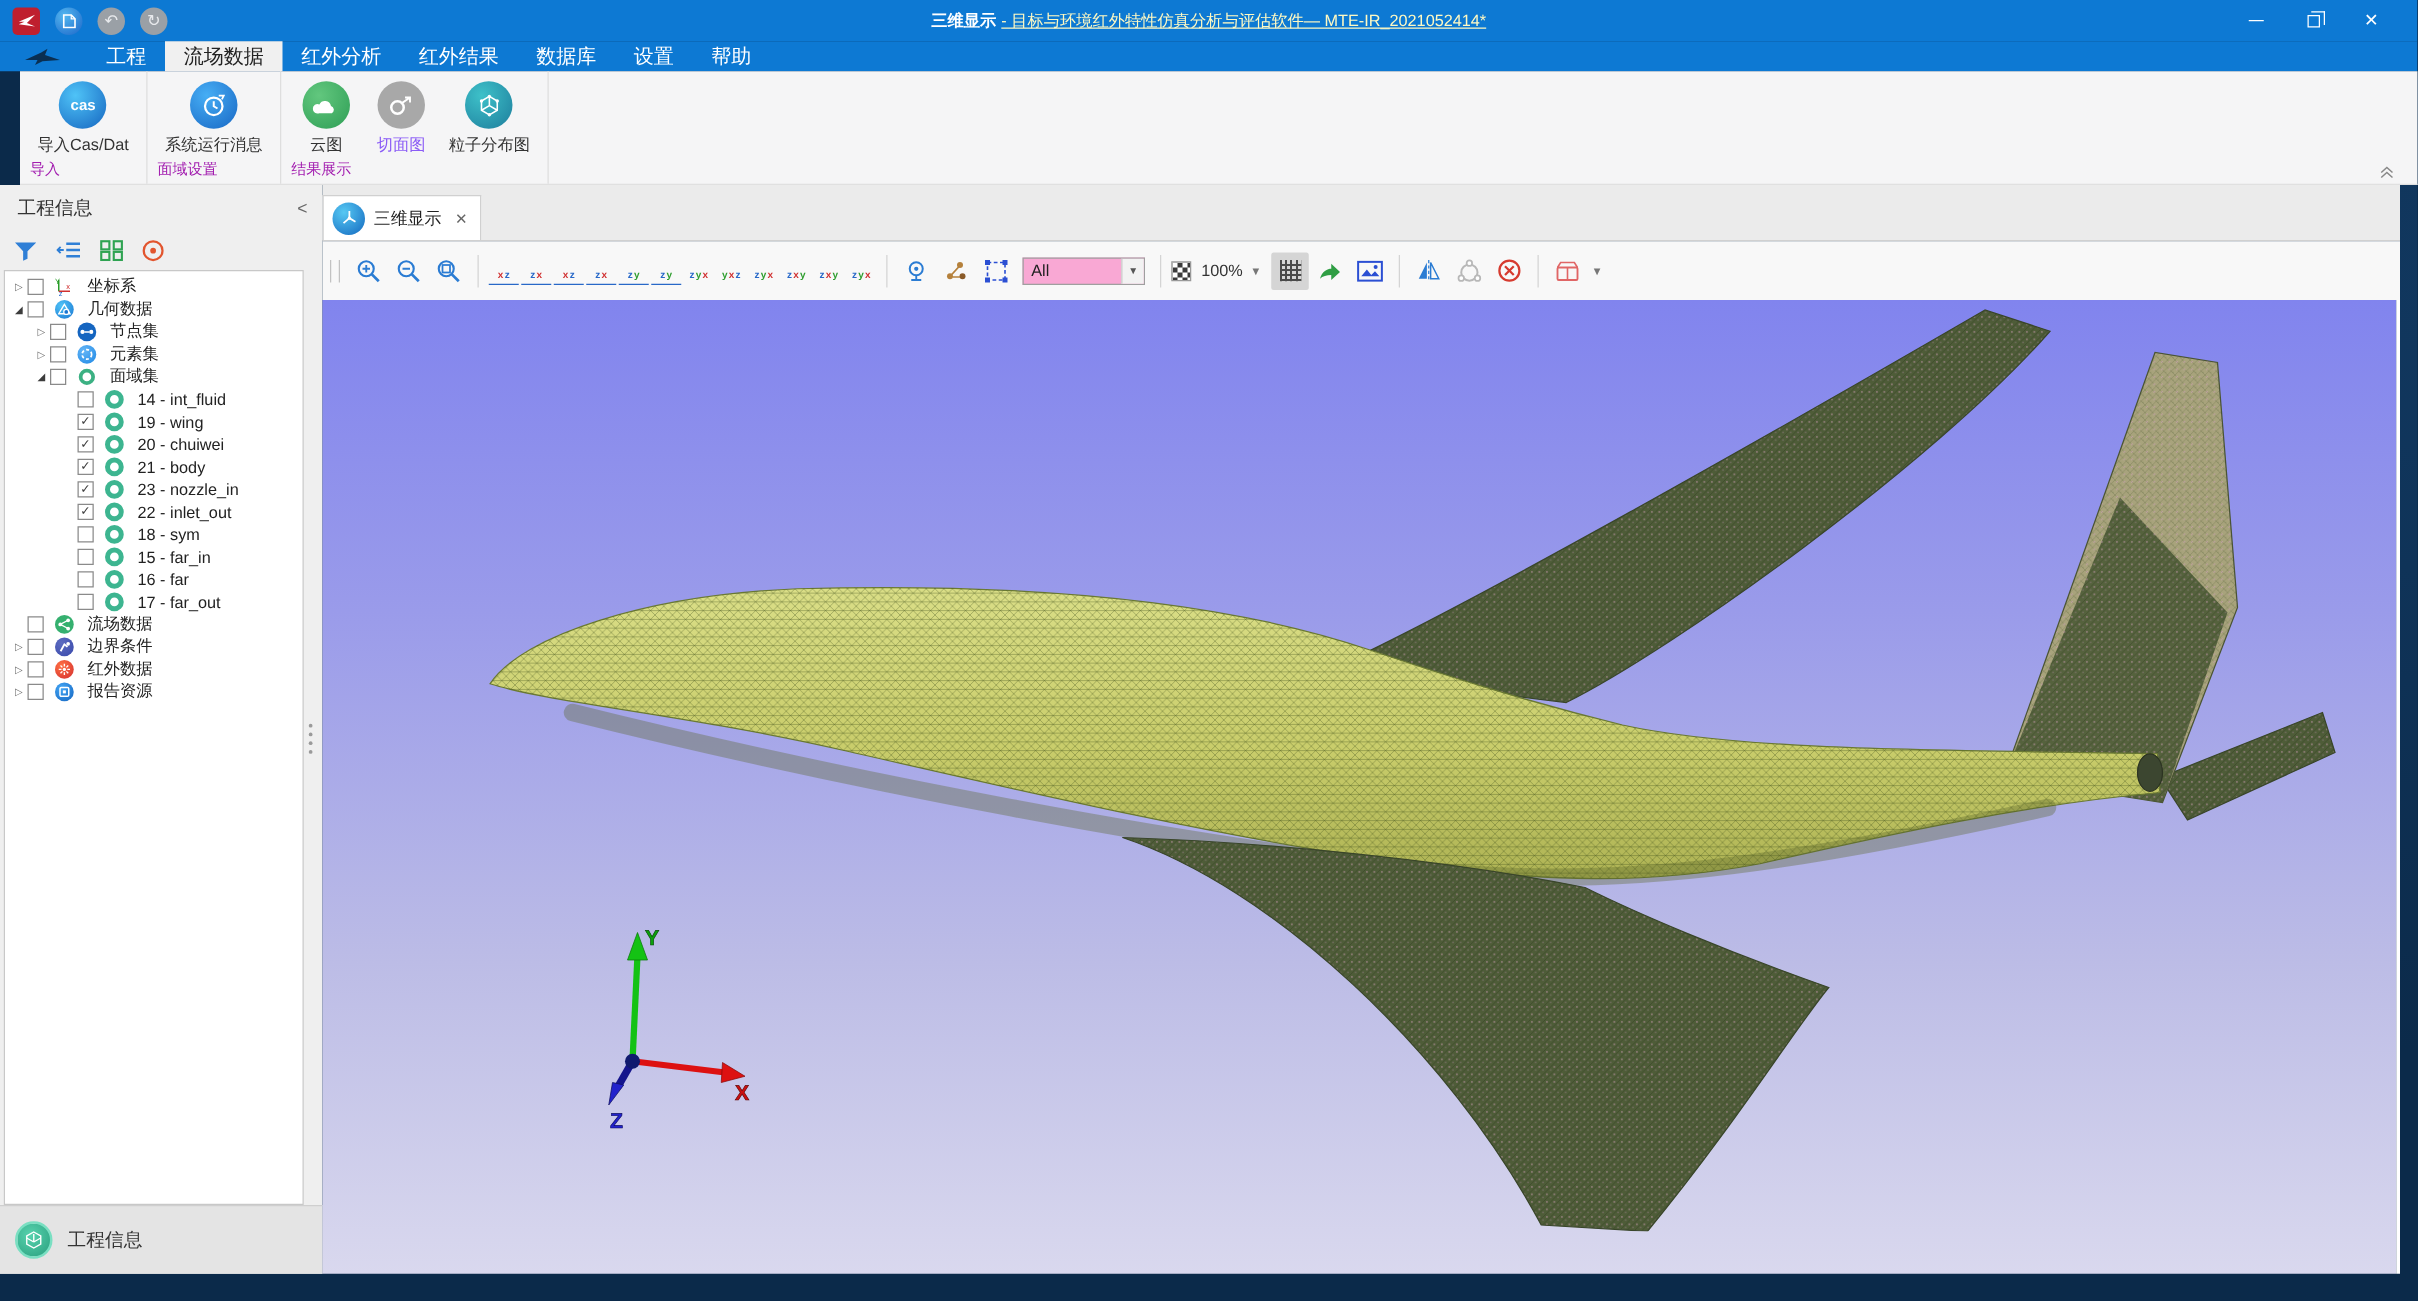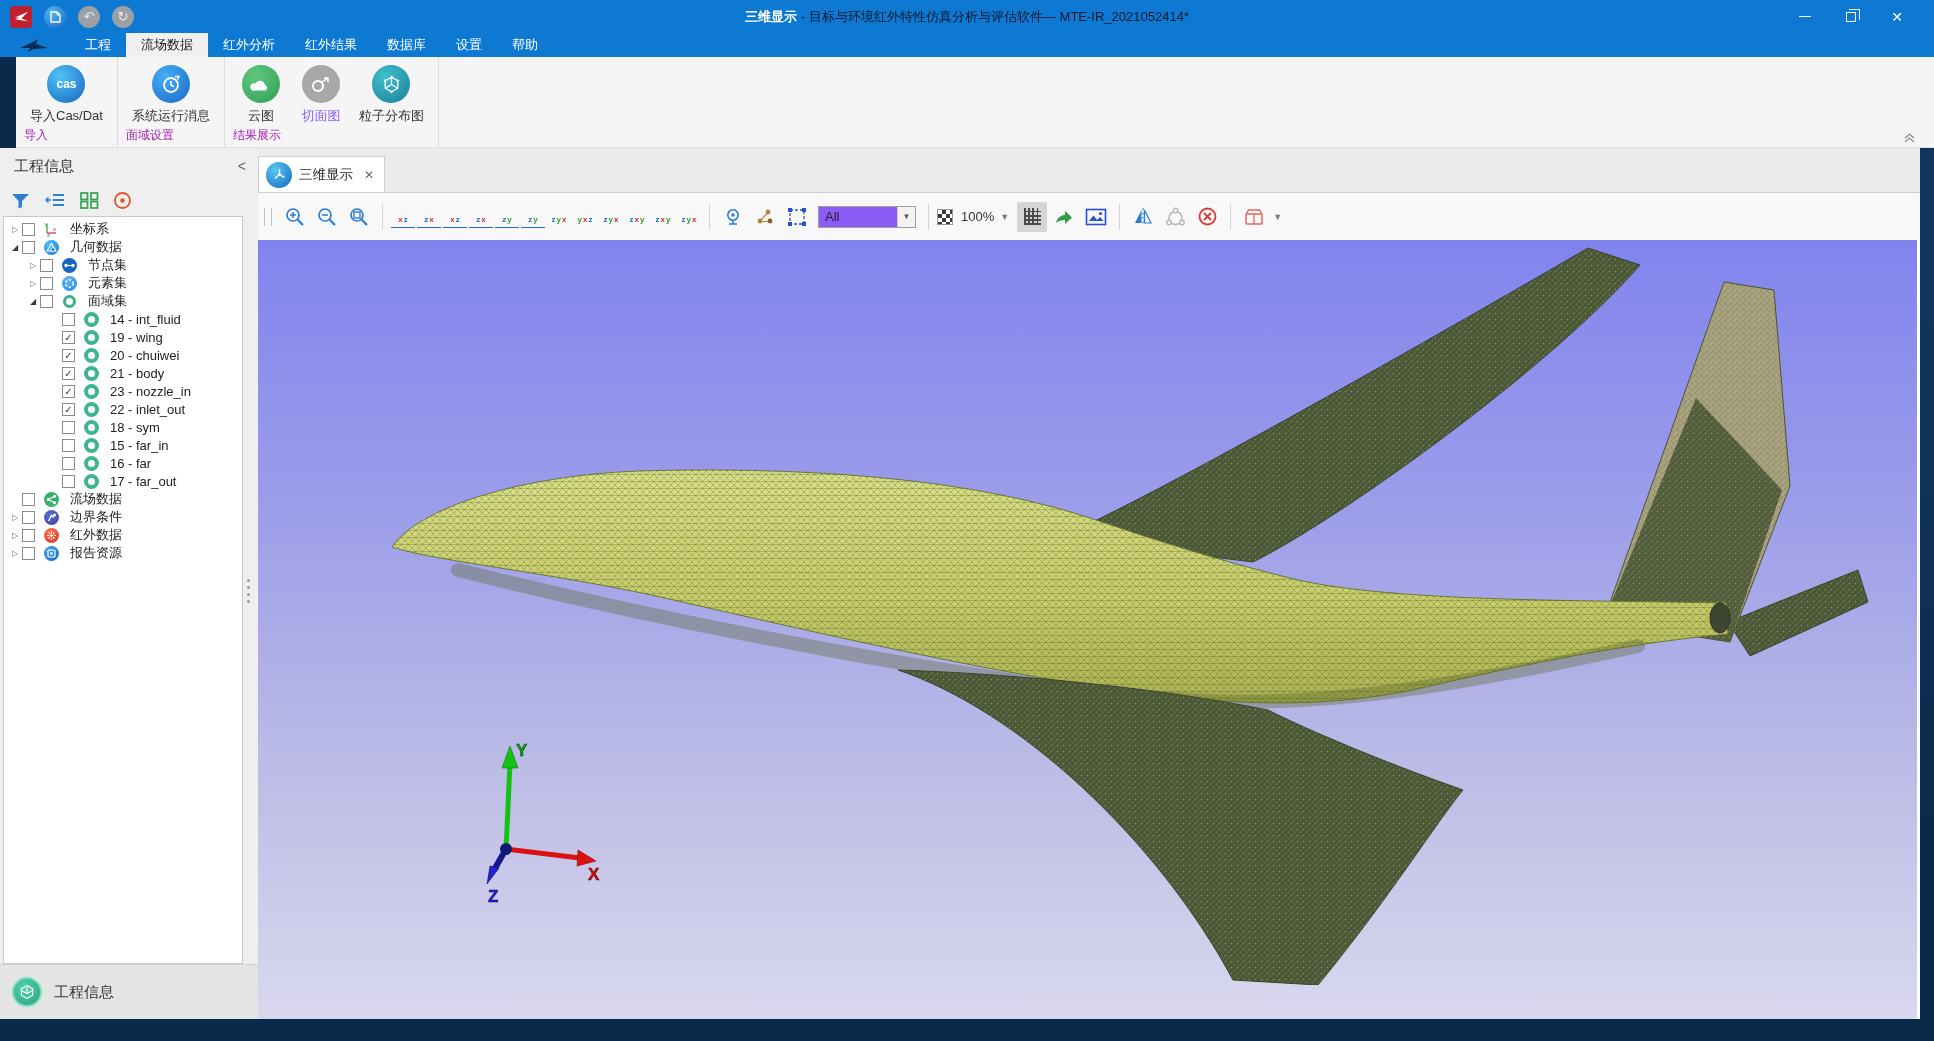--- a/index.html
+++ b/index.html
@@ -10,32 +10,32 @@
 
   
   .titlebar { position:absolute; left:0; top:0; width:1934px; height:33px; background:#0d79d3; display:flex; align-items:center; }
   .qat { display:flex; align-items:center; gap:12px; padding-left:10px; }
   .appicon { width:22px; height:22px; border-radius:4px; background:#bf1f2e; display:flex; align-items:center; justify-content:center; }
   .qbtn { width:22px; height:22px; border-radius:50%; display:flex; align-items:center; justify-content:center; color:#fff; font-size:13px; }
   .qbtn.save { background:radial-gradient(circle at 35% 30%, #53b7f0, #1b66c9); }
   .qbtn.dis  { background:#9aa0a6; color:#e8eaed; }
   .title-text { position:absolute; left:0; right:0; top:0; height:33px; display:flex; align-items:center; justify-content:center; pointer-events:none; }
   .title-text .t1 { color:#ffffff; font-weight:bold; }
-  .title-text .t2 { color:#0f172a; margin-left:4px; }
+  .title-text .t2 { color:#fef9c3; margin-left:4px;text-decoration:underline; }
   .winctl { position:absolute; right:14px; top:0; height:33px; display:flex; }
   .wbtn { width:46px; height:33px; display:flex; align-items:center; justify-content:center; color:#fff; }
   .wbtn .bar { width:12px; height:1px; background:#fff; }
   .wbtn .sq  { width:10px; height:10px; border:1px solid #fff; position:relative; }
   .wbtn .sq:before { content:""; position:absolute; left:2px; top:-4px; width:10px; height:10px; border:1px solid #fff; border-bottom:none; border-left:none; }
   .wbtn .x { font-size:14px; }
 
   
   .menubar { position:absolute; left:0; top:33px; width:1934px; height:24px; background:#0d79d3; display:flex; align-items:stretch; }
   .logo { width:70px; display:flex; align-items:center; justify-content:center; }
-  .mitem { padding:0 15px; display:flex; align-items:center; color:#fff; font-size:13px; cursor:default;font-family:Liberation Serif, serif; }
+  .mitem { padding:0 15px; display:flex; align-items:center; color:#fff; font-size:16px; cursor:default;font-family:Liberation Serif, serif; }
   .mitem.active { background:#f0f0f0; color:#222; }
   .menubar-right { position:absolute; right:16px; top:36px; display:flex; align-items:center; gap:7px; }
   .mb-cir { width:18px; height:18px; border-radius:50%; background:#6ec2ef; display:flex; align-items:center; justify-content:center; }
   .mb-cir2 { width:18px; height:18px; border-radius:50%; border:1.4px solid #fff; display:flex; align-items:center; justify-content:center; }
   .caret { color:#fff; font-size:8px; }
 
   
   .ribbon { position:absolute; left:16px; top:57px; width:1920px; height:91px; background:#f5f5f6; border-bottom:1px solid #e0e0e0; display:flex; }
   .rgroup { display:flex; flex-direction:column; border-right:1px solid #dedede; padding:0 8px; }
   .rbtns { flex:1; display:flex; align-items:flex-start; padding-top:6px; gap:4px; }
@@ -79,21 +79,21 @@
   .tab .tlbl { font-size:13.5px; color:#222; }
   .tab .tclose { color:#666; font-size:12px; margin-left:4px; }
 
   .vtoolbar { height:47px; background:#f8f8f8; display:flex; align-items:center; padding-left:6px; gap:2px; }
   .grip { width:8px; height:18px; border-left:1px solid #c2c2c2; border-right:1px solid #c2c2c2; margin-right:6px; }
   .tbtn { width:30px; height:30px; display:flex; align-items:center; justify-content:center; border-radius:2px; }
   .tbtn.pressed { background:#d5d5d5; }
   .tsep { width:1px; height:26px; background:#d4d4d4; margin:0 6px; }
   .viewbtn { width:24px; height:22px; display:flex; align-items:flex-end; justify-content:center; gap:1px; padding-bottom:3px; border-bottom:1px solid transparent; }
   .viewbtn b { font-size:8px; font-weight:bold; line-height:8px; }
-  .combobox { width:98px; height:22px; background:#8b5cf6; border:1px solid #9f9f9f; display:flex; align-items:center; margin:0 4px; }
+  .combobox { width:98px; height:22px; background:#f9a8d4; border:1px solid #9f9f9f; display:flex; align-items:center; margin:0 4px; }
   .combobox .cval { flex:1; padding-left:6px; font-size:13px; color:#222; }
   .combobox .cbtn { width:18px; height:100%; border-left:1px solid #c9c9c9; background:#f2f2f2; display:flex; align-items:center; justify-content:center; color:#555; font-size:8px; }
   .checker { width:16px; height:16px; background:
       conic-gradient(#3a3a3a 0 25%, #fff 0 50%, #3a3a3a 0 75%, #fff 0) 0 0/8px 8px; border:1px solid #999; }
   .zoomlvl { font-size:13px; color:#333; margin:0 2px 0 6px; }
   .gridicon { width:17px; height:17px;
       background: repeating-linear-gradient(0deg,#4a4a4a 0 1.5px,transparent 0 4.2px),
                   repeating-linear-gradient(90deg,#4a4a4a 0 1.5px,transparent 0 4.2px); }
   .chev { color:#777; font-size:9px; margin-left:2px; }
 

